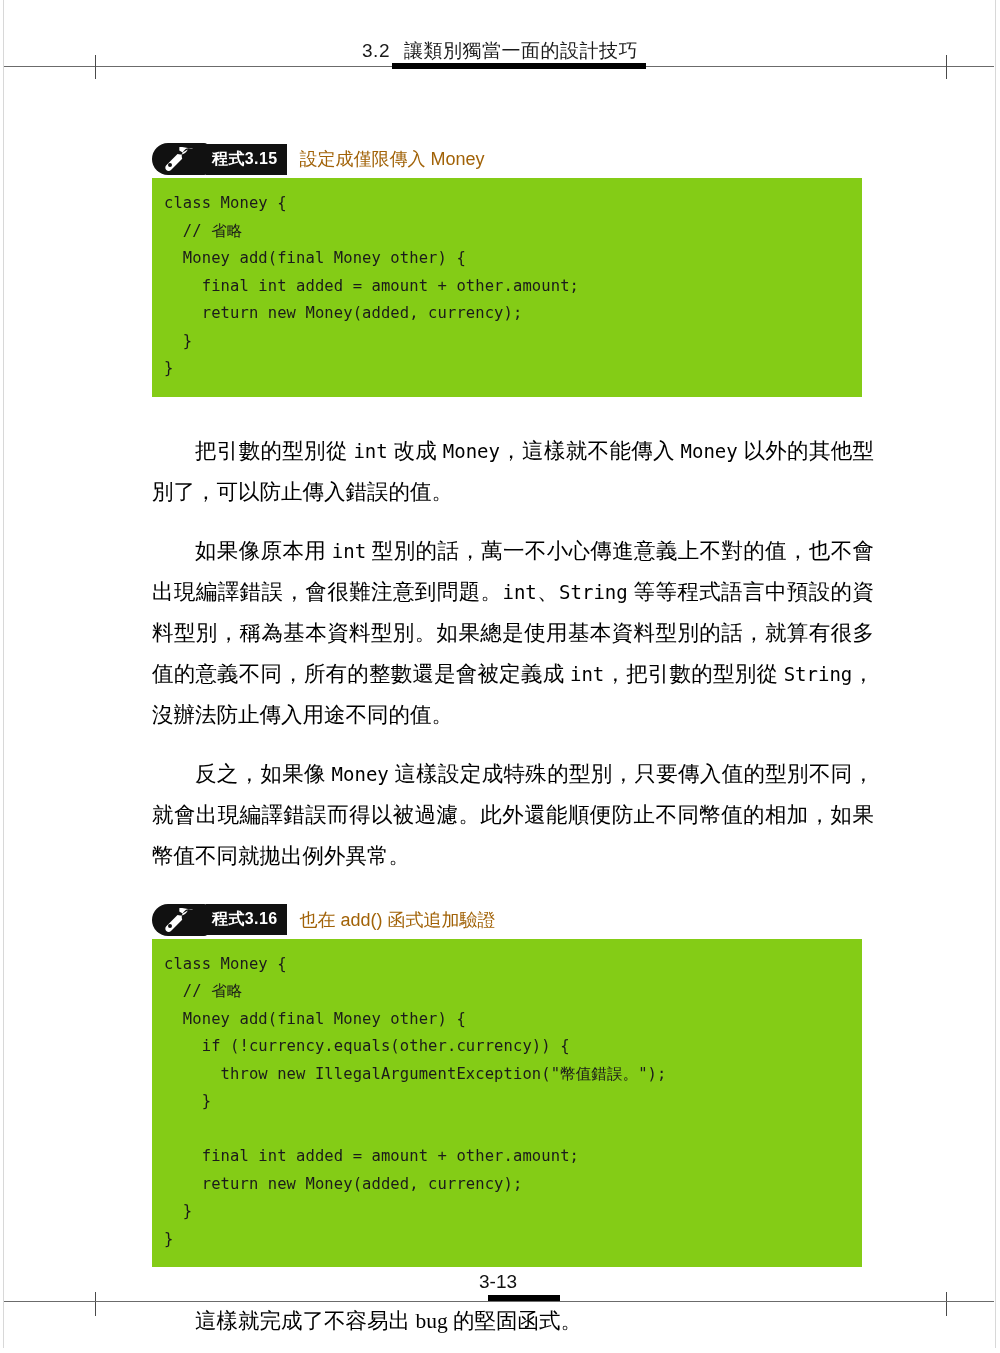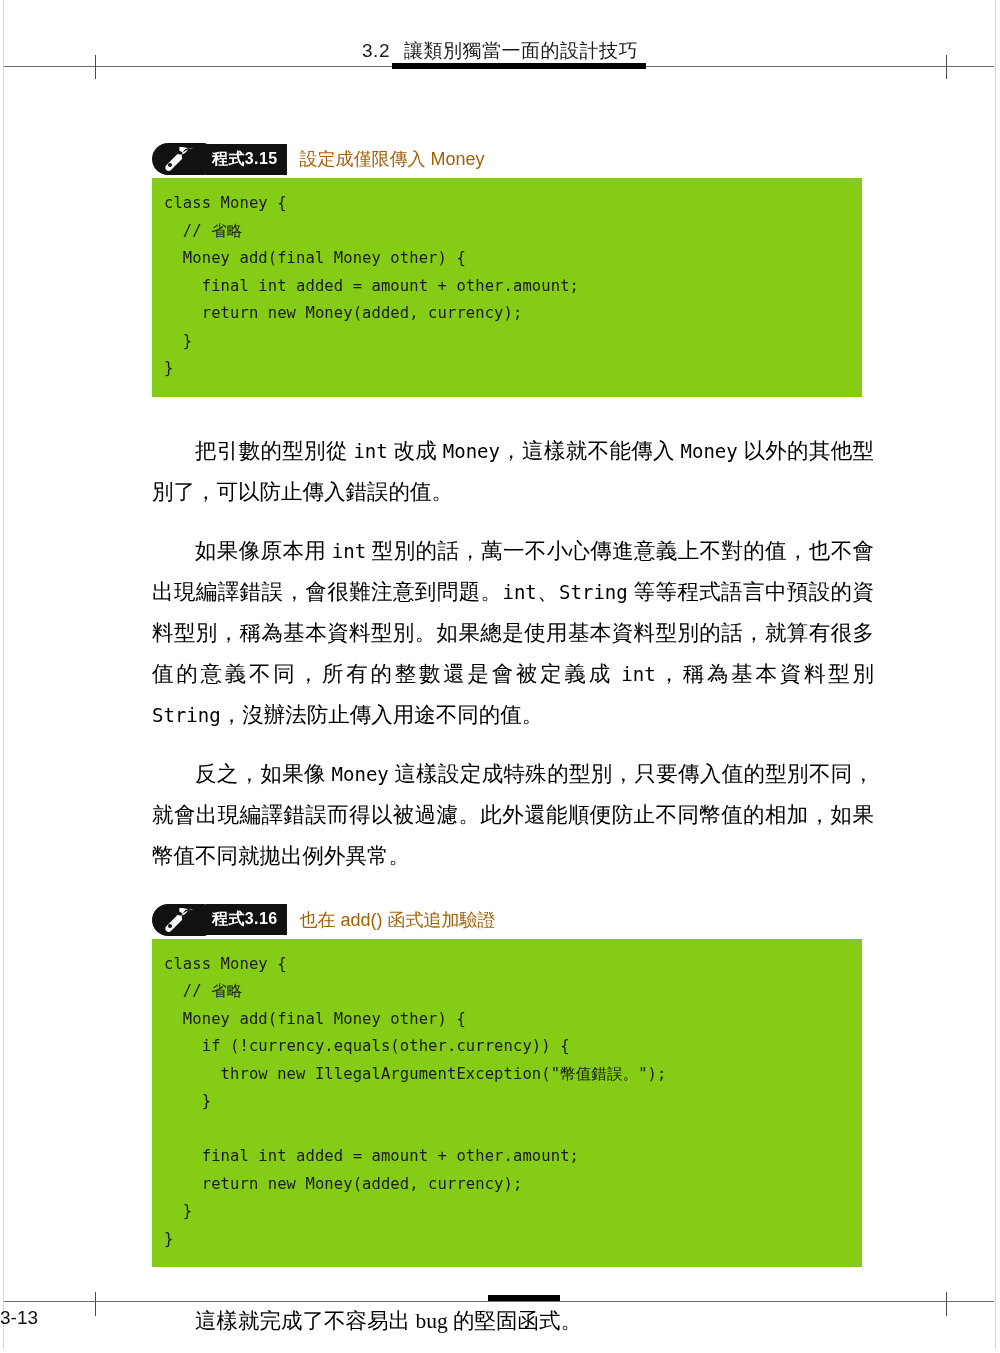--- a/index.html
+++ b/index.html
@@ -167,24 +167,24 @@
   .gap-sm { height: 18px; }
   .gap-md { height: 26px; }
   .gap-lg { height: 34px; }
 
   
   .page-footer {
     position: absolute;
     left: 0;
     top: 1271px;
     width: 996px;
+    text-align: center;
     font-family: "Liberation Sans", "DejaVu Sans", sans-serif;
     font-size: 19px;
     color: #111111;
-    margin-top: 36px;
   }
 </style>
 </head>
 <body>
 
 <div class="page-frame"></div>
 
 <div class="header-rule"></div>
 <div class="header-rule-thick"></div>
 <div class="crop-tick tl"></div>
@@ -215,21 +215,21 @@
     return new Money(added, currency);
   }
 }</div>
 
   <div class="gap-lg"></div>
 
   <p class="para"><span>把引數的型別從 </span><code class="mono">int</code><span> 改成 </span><code class="mono">Money</code><span>，這樣就不能傳入 </span><code class="mono">Money</code><span> 以外的其他型別了，可以防止傳入錯誤的值。</span></p>
 
   <div class="gap-sm"></div>
 
-  <p class="para"><span>如果像原本用 </span><code class="mono">int</code><span> 型別的話，萬一不小心傳進意義上不對的值，也不會出現編譯錯誤，會很難注意到問題。</span><code class="mono">int</code><span>、</span><code class="mono">String</code><span> 等等程式語言中預設的資料型別，稱為基本資料型別。如果總是使用基本資料型別的話，就算有很多值的意義不同，所有的整數還是會被定義成 </span><code class="mono">int</code><span>，稱為基本資料型別 </span><code class="mono">String</code><span>，沒辦法防止傳入用途不同的值。</span></p>
+  <p class="para"><span>如果像原本用 </span><code class="mono">int</code><span> 型別的話，萬一不小心傳進意義上不對的值，也不會出現編譯錯誤，會很難注意到問題。</span><code class="mono">int</code><span>、</span><code class="mono">String</code><span> 等等程式語言中預設的資料型別，稱為基本資料型別。如果總是使用基本資料型別的話，就算有很多值的意義不同，所有的整數還是會被定義成 </span><code class="mono">int</code><span>，把引數的型別從 </span><code class="mono">String</code><span>，沒辦法防止傳入用途不同的值。</span></p>
 
   <div class="gap-sm"></div>
 
   <p class="para"><span>反之，如果像 </span><code class="mono">Money</code><span> 這樣設定成特殊的型別，只要傳入值的型別不同，就會出現編譯錯誤而得以被過濾。此外還能順便防止不同幣值的相加，如果幣值不同就拋出例外異常。</span></p>
 
   <div class="gap-md"></div>
 
   <div class="listing-caption">
     <span class="wrench-badge">
       <svg width="34" height="24" viewBox="0 0 34 24" aria-hidden="true">

